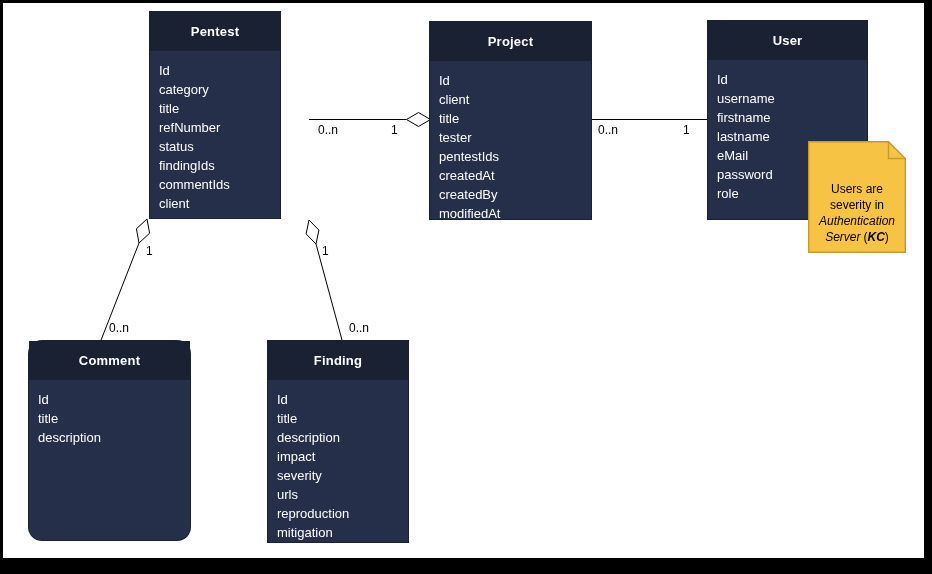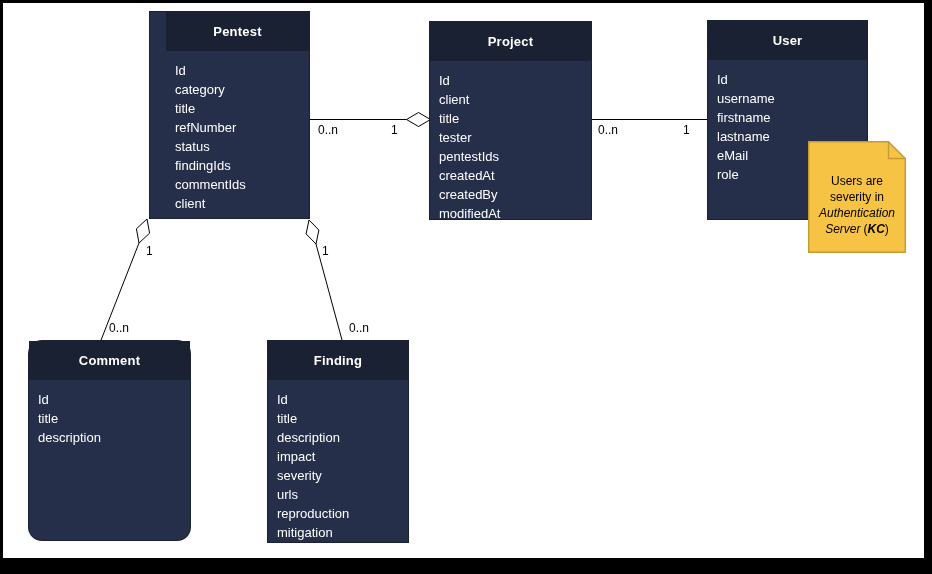--- a/index.html
+++ b/index.html
@@ -59,37 +59,37 @@
   }
 
   .note {
     position: absolute;
     left: 808px; top: 141px;
     width: 98px; height: 112px;
   }
   .note-shape { position: absolute; left: 0; top: 0; }
   .note-text {
     position: absolute;
-    left: 0; top: 8px;
+    left: 0; top: 16px;
     width: 98px; height: 112px;
     display: flex;
     flex-direction: column;
     align-items: center;
     justify-content: center;
     font-size: 12px;
     line-height: 16px;
     color: #000000;
     text-align: center;
   }
   .italic { font-style: italic; }
   .bold-italic { font-style: italic; font-weight: bold; }
   .paren-open { margin-left: 3px; }
 
   
-  #entity-pentest { left: 150px; top: 12px;  width: 159px; height: 206px; padding-left: 16px; }
+  #entity-pentest { left: 150px; top: 12px;  width: 130px; height: 206px; }
   #entity-project { left: 430px; top: 22px;  width: 161px; height: 197px; }
   #entity-user    { left: 708px; top: 21px;  width: 159px; height: 198px; }
   #entity-comment { left: 29px;  top: 341px; width: 161px; height: 199px; border-radius: 13px; }
   #entity-finding { left: 268px; top: 341px; width: 140px; height: 201px; }
 </style>
 </head>
 <body>
 
 <div class="frame">
   <div class="canvas-bg"></div>
@@ -147,20 +147,21 @@
   <div class="entity" id="entity-user">
     <div class="entity-header">
       <span>User</span>
     </div>
     <div class="entity-body">
       <div class="field-row">Id</div>
       <div class="field-row">username</div>
       <div class="field-row">firstname</div>
       <div class="field-row">lastname</div>
       <div class="field-row">eMail</div>
+      <div class="field-row">password</div>
       <div class="field-row">role</div>
     </div>
   </div>
 
   <div class="entity" id="entity-comment">
     <div class="entity-header">
       <span>Comment</span>
     </div>
     <div class="entity-body">
       <div class="field-row">Id</div>

